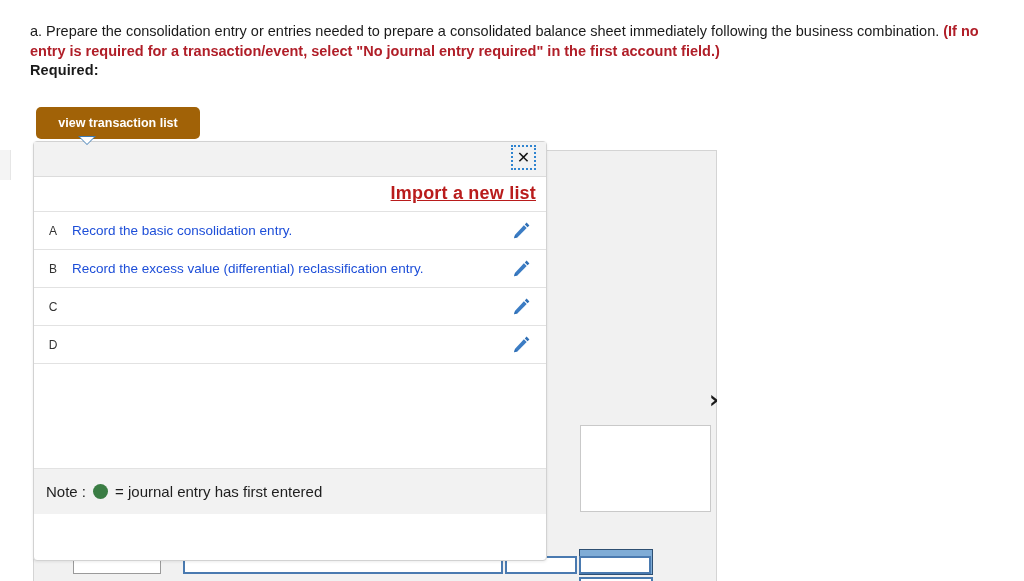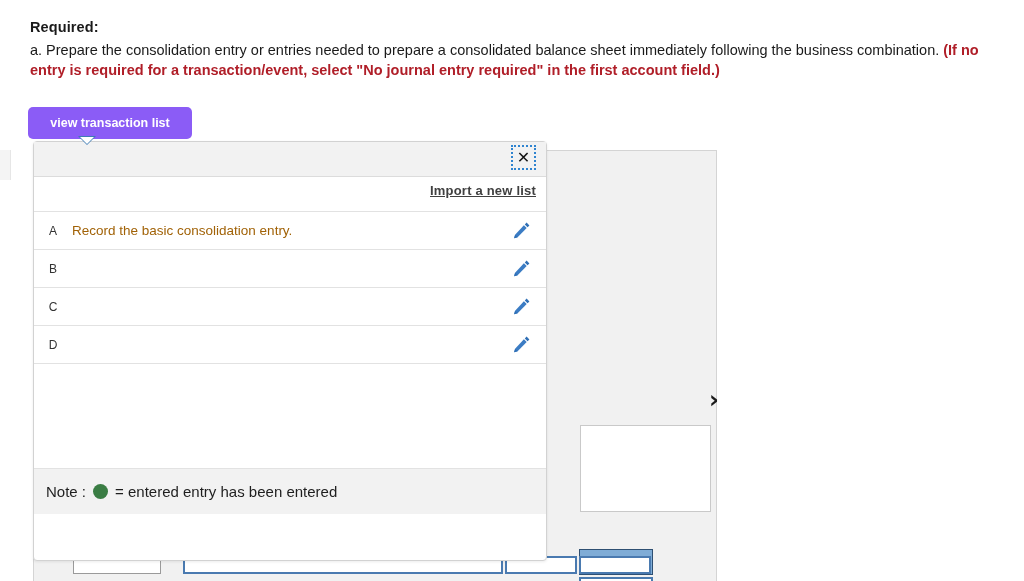--- a/index.html
+++ b/index.html
@@ -160,25 +160,25 @@
     top: 150px;
     width: 10px;
     height: 30px;
     background: #f4f4f4;
     border-right: 1px solid #e6e6e6;
   }
 
   
   #view-transaction-tab {
     position: absolute;
-    left: 28px;
+    left: 36px;
     top: 107px;
     width: 164px;
     height: 32px;
-    background: #8b5cf6;
+    background: #a16207;
     border-radius: 5px;
     color: #ffffff;
     font-weight: bold;
     font-size: 12.5px;
     text-align: center;
     line-height: 32px;
     box-sizing: border-box;
     z-index: 40;
   }
   #tab-notch {
@@ -246,23 +246,23 @@
 
   #import-row {
     height: 34px;
     position: relative;
     background: #ffffff;
   }
   #import-link {
     position: absolute;
     right: 10px;
     top: 6px;
-    color: #404040;
-    font-weight: bold;
-    font-size: 13px;
+    color: #b91c1c;
+    font-weight: bold;
+    font-size: 18px;
     letter-spacing: 0.2px;
   }
 
   #transaction-list {
     background: #ffffff;
     border-top: 1px solid #e2e2e2;
   }
   .transaction-row {
     display: flex;
     align-items: flex-start;
@@ -277,21 +277,21 @@
     flex: 0 0 38px;
     text-align: center;
     font-size: 12px;
     color: #333333;
     line-height: 18px;
     padding-top: 1px;
   }
   .row-label {
     flex: 1 1 auto;
     font-size: 13.5px;
-    color: #a16207;
+    color: #1d4ed8;
     line-height: 19px;
     padding-right: 84px;
   }
   .row-edit-icon {
     position: absolute;
     right: 14px;
     top: 8px;
     width: 20px;
     height: 20px;
   }
@@ -319,24 +319,24 @@
     border-radius: 50%;
     background: #3a7d44;
     margin: 0 7px;
     vertical-align: middle;
   }
 </style>
 </head>
 <body>
 
 <div id="question-block">
-  <div id="required-label">Required:</div>
   <div id="requirement-text">
     <span>a. Prepare the consolidation entry or entries needed to prepare a consolidated balance sheet immediately following the business combination. </span><span id="requirement-hint">(If no entry is required for a transaction/event, select "No journal entry required" in the first account field.)</span>
   </div>
+  <div id="required-label">Required:</div>
 </div>
 
 <div id="left-edge-sliver"></div>
 
 <div id="worksheet-panel">
   <div id="worksheet-next-icon">›</div>
   <div id="worksheet-note-box"></div>
 
   <div id="credit-column">
     <div id="credit-header">Credit</div>
@@ -377,20 +377,21 @@
         <svg width="20" height="20" viewBox="0 0 20 20" aria-hidden="true">
           <path d="M14.6 2.6 L17.4 5.4 L15.6 7.2 L12.8 4.4 Z" fill="#2f6fb5"></path>
           <path d="M11.9 5.3 L14.7 8.1 L5.6 17.2 L2.1 18.3 L3.1 14.7 Z" fill="#3b7cc4"></path>
           <path d="M2.1 18.3 L3.1 14.7 L5.6 17.2 Z" fill="#2f6fb5"></path>
         </svg>
       </span>
     </div>
 
     <div class="transaction-row">
       <div class="row-letter">B</div>
+      <div class="row-label">Record the excess value (differential) reclassification entry.</div>
       <span class="row-edit-icon">
         <svg width="20" height="20" viewBox="0 0 20 20" aria-hidden="true">
           <path d="M14.6 2.6 L17.4 5.4 L15.6 7.2 L12.8 4.4 Z" fill="#2f6fb5"></path>
           <path d="M11.9 5.3 L14.7 8.1 L5.6 17.2 L2.1 18.3 L3.1 14.7 Z" fill="#3b7cc4"></path>
           <path d="M2.1 18.3 L3.1 14.7 L5.6 17.2 Z" fill="#2f6fb5"></path>
         </svg>
       </span>
     </div>
 
     <div class="transaction-row">
@@ -414,16 +415,16 @@
         </svg>
       </span>
     </div>
 
     <div id="list-filler"></div>
   </div>
 
   <div id="popup-note-bar">
     <span>Note :</span>
     <span id="note-dot"></span>
-    <span>= entered entry has been entered</span>
+    <span>= journal entry has first entered</span>
   </div>
 
 </div>
 
 </body></html>

